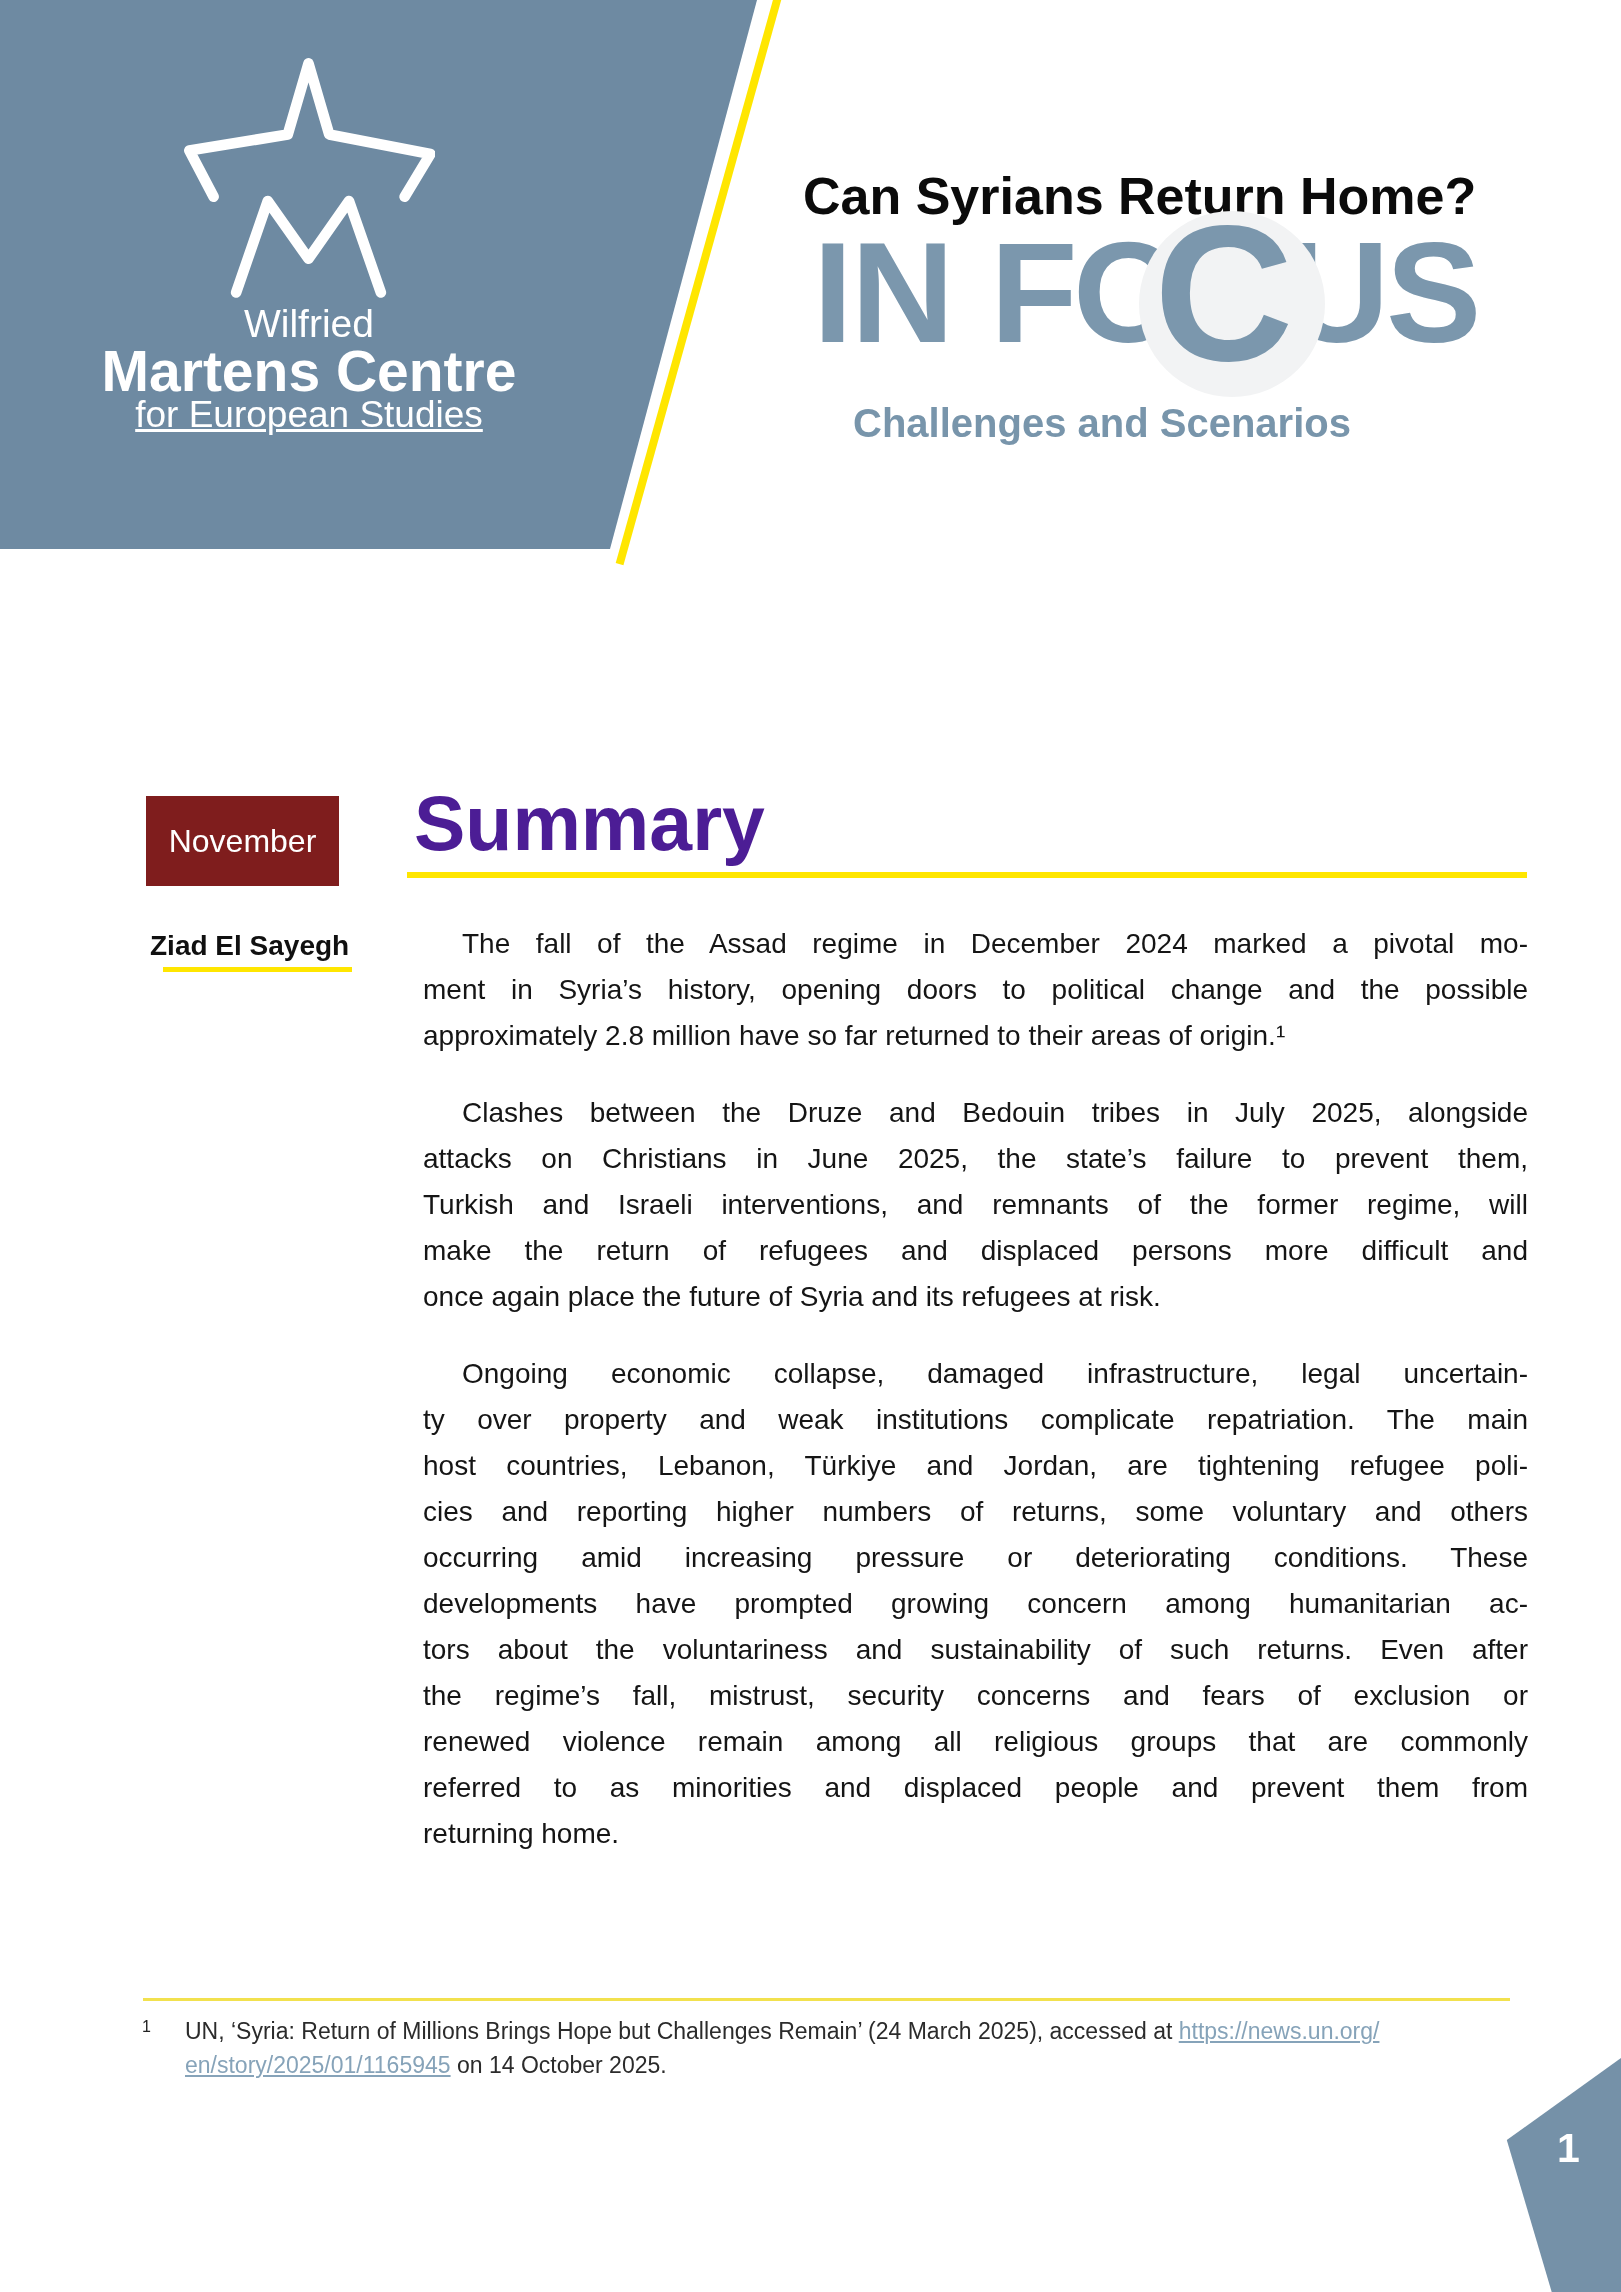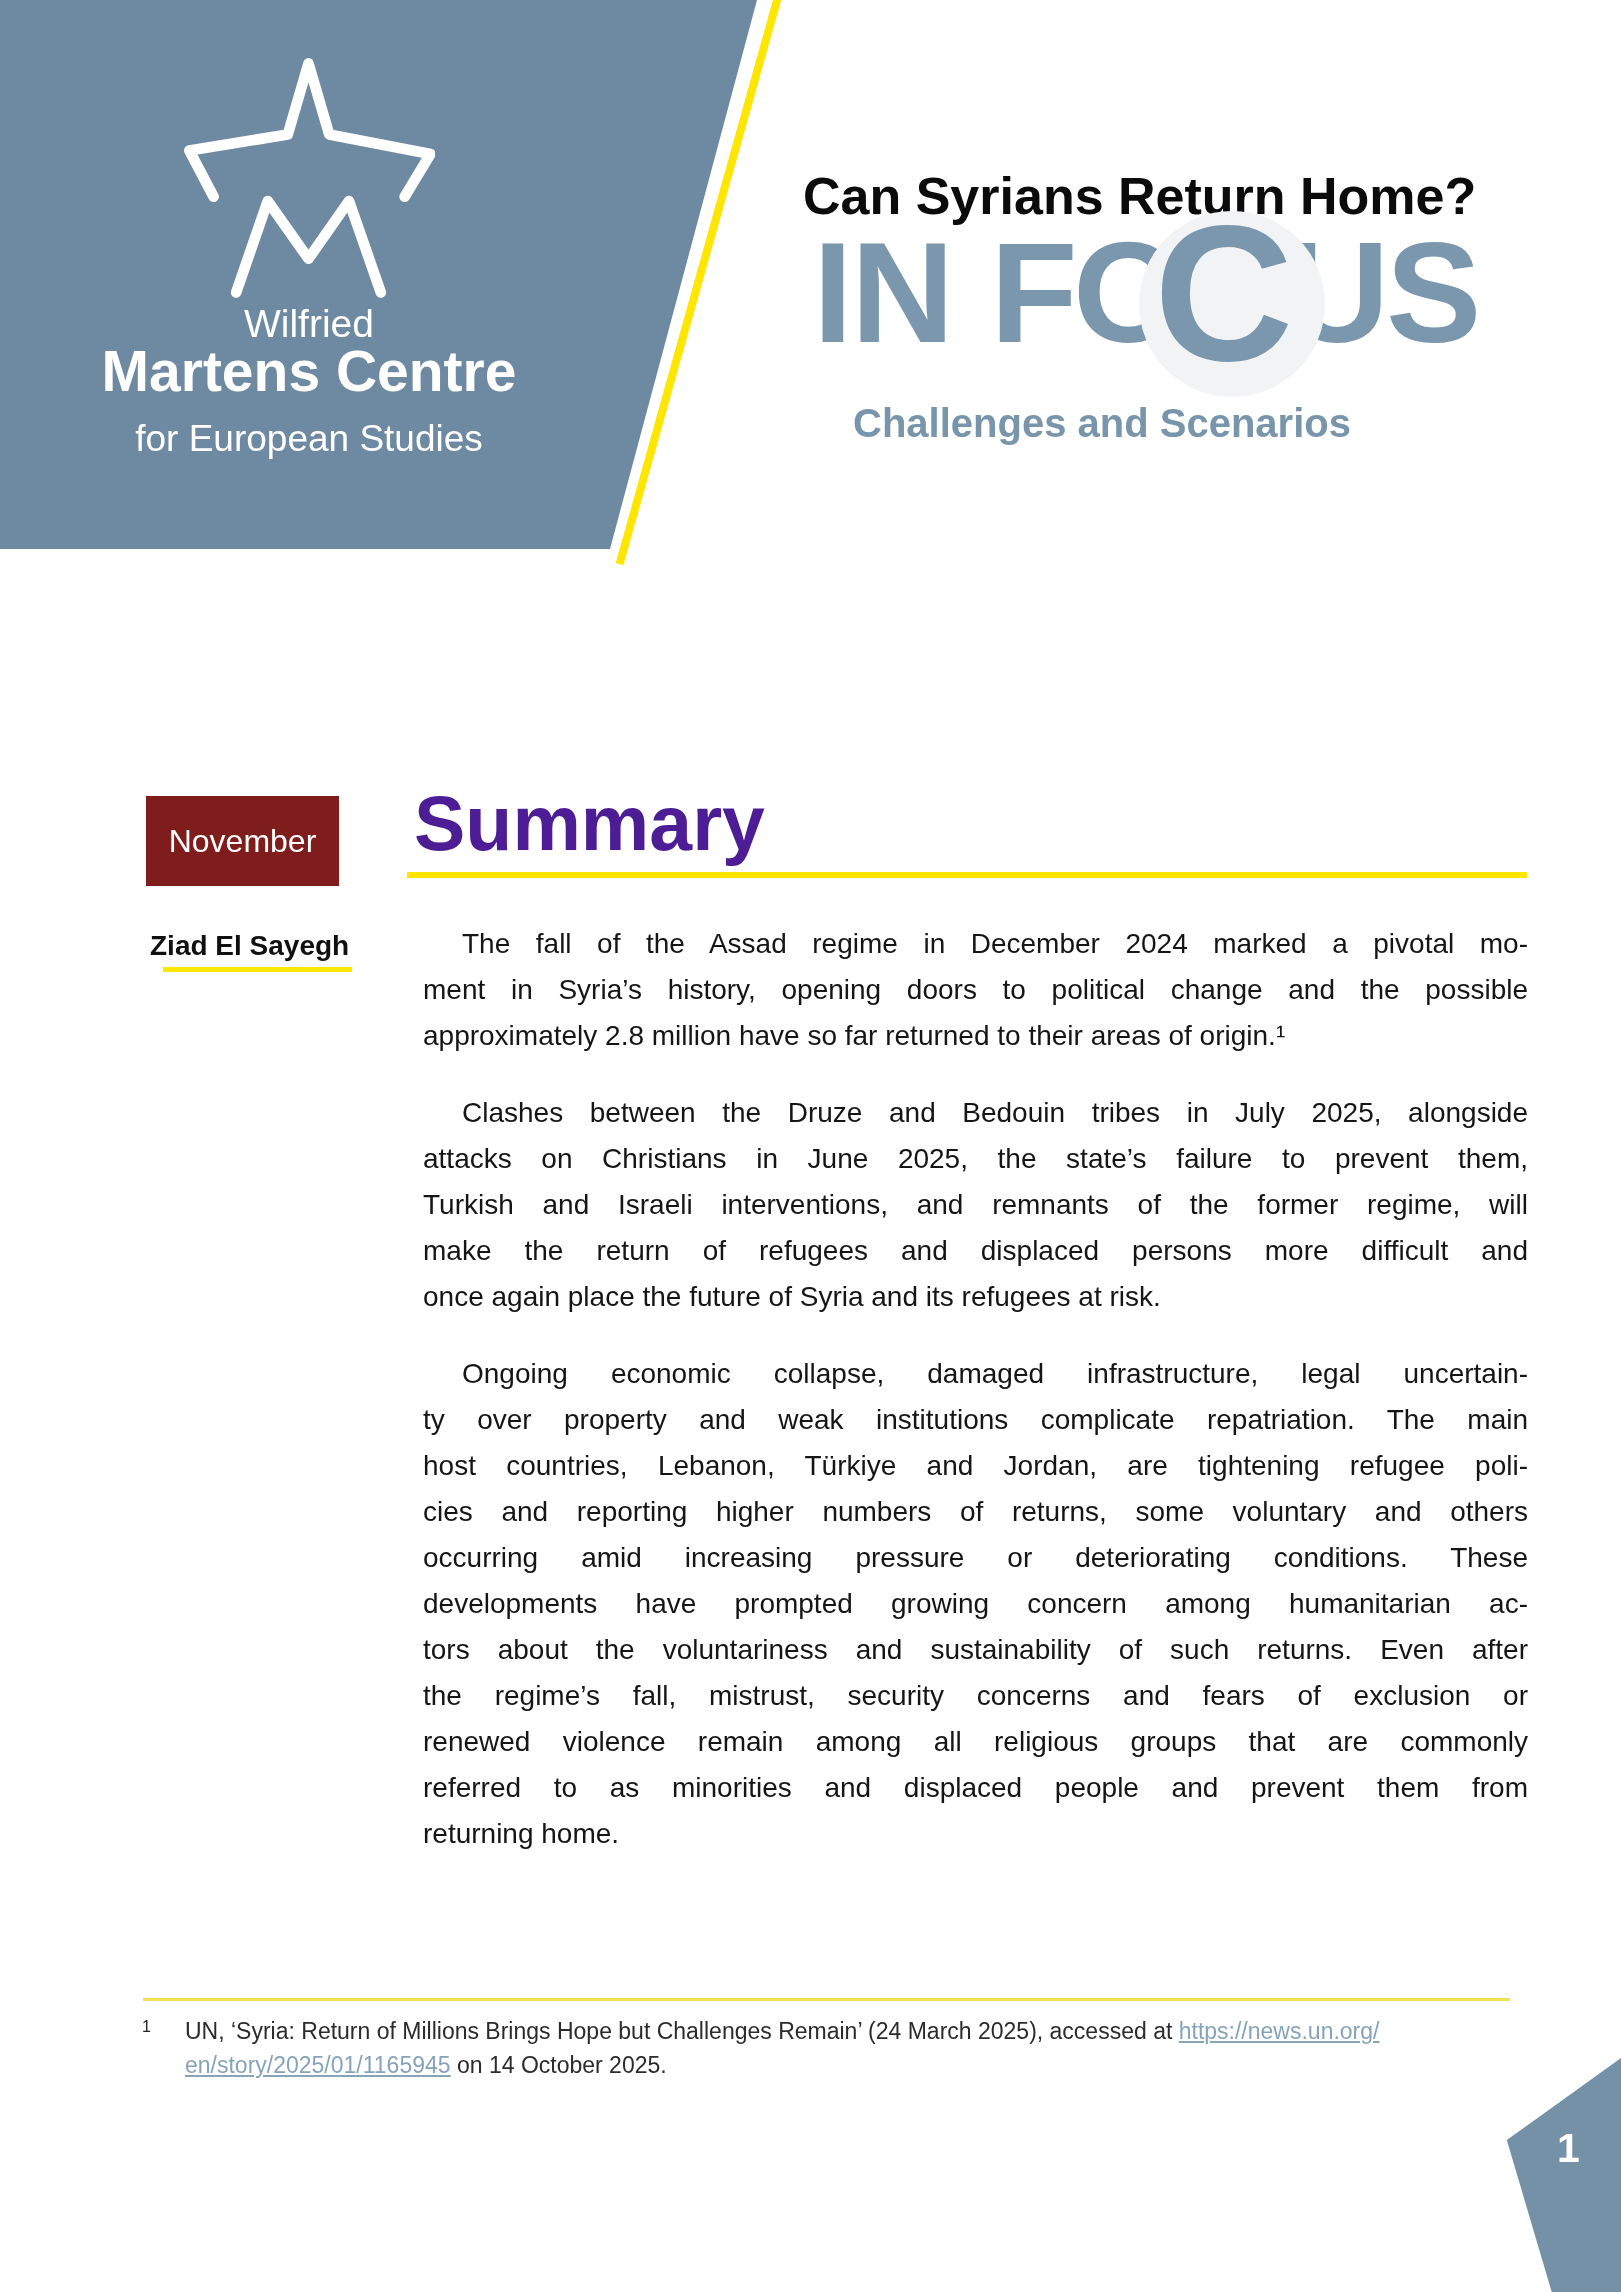--- a/index.html
+++ b/index.html
@@ -14,21 +14,21 @@
     clip-path:polygon(0 0,757px 0,610px 549px,0 549px);
   }
   .hero-diag{
     position:absolute;left:776px;top:-10.7px;width:8px;height:596px;background:#FFE600;
     transform:rotate(15.6deg);transform-origin:top left;
   }
   .logo-icon{position:absolute;left:182px;top:45px;width:253px;height:258px;}
   .logo-text{position:absolute;left:85px;top:0;width:448px;text-align:center;color:#fff;}
   .logo-wilfried{position:absolute;left:0;top:304px;width:448px;font-size:39px;line-height:1;}
   .logo-martens{position:absolute;left:0;top:343px;width:448px;font-size:57px;font-weight:bold;line-height:1;}
-  .logo-fes{position:absolute;left:0;top:420px;width:448px;font-size:37px;line-height:1;}
+  .logo-fes{position:absolute;left:0;top:396px;width:448px;font-size:37px;line-height:1;text-decoration:underline;}
   .doc-title{position:absolute;left:803px;top:170px;font-size:52px;font-weight:bold;color:#0b0b0b;line-height:1;white-space:nowrap;}
   .focus-wrap{position:absolute;left:813px;top:221px;width:699px;height:170px;}
   .focus-wrap span{position:absolute;top:0;font-weight:bold;color:#7B97AD;font-size:143px;line-height:1;letter-spacing:-1.8px;}
   .focus-circle{position:absolute;left:326px;top:-9.9px;width:186px;height:186px;border-radius:50%;background:#F2F3F4;z-index:2;}
   .focus-o{left:260px;z-index:1;}
   .focus-u{left:473px;z-index:1;}
   .focus-s{left:573px;z-index:1;}
   .focus-c{left:341px;top:-24px !important;font-size:193px !important;z-index:3;}
   .doc-subtitle{position:absolute;left:853px;top:403px;font-size:40px;font-weight:bold;color:#7895AB;line-height:1;white-space:nowrap;}
   

